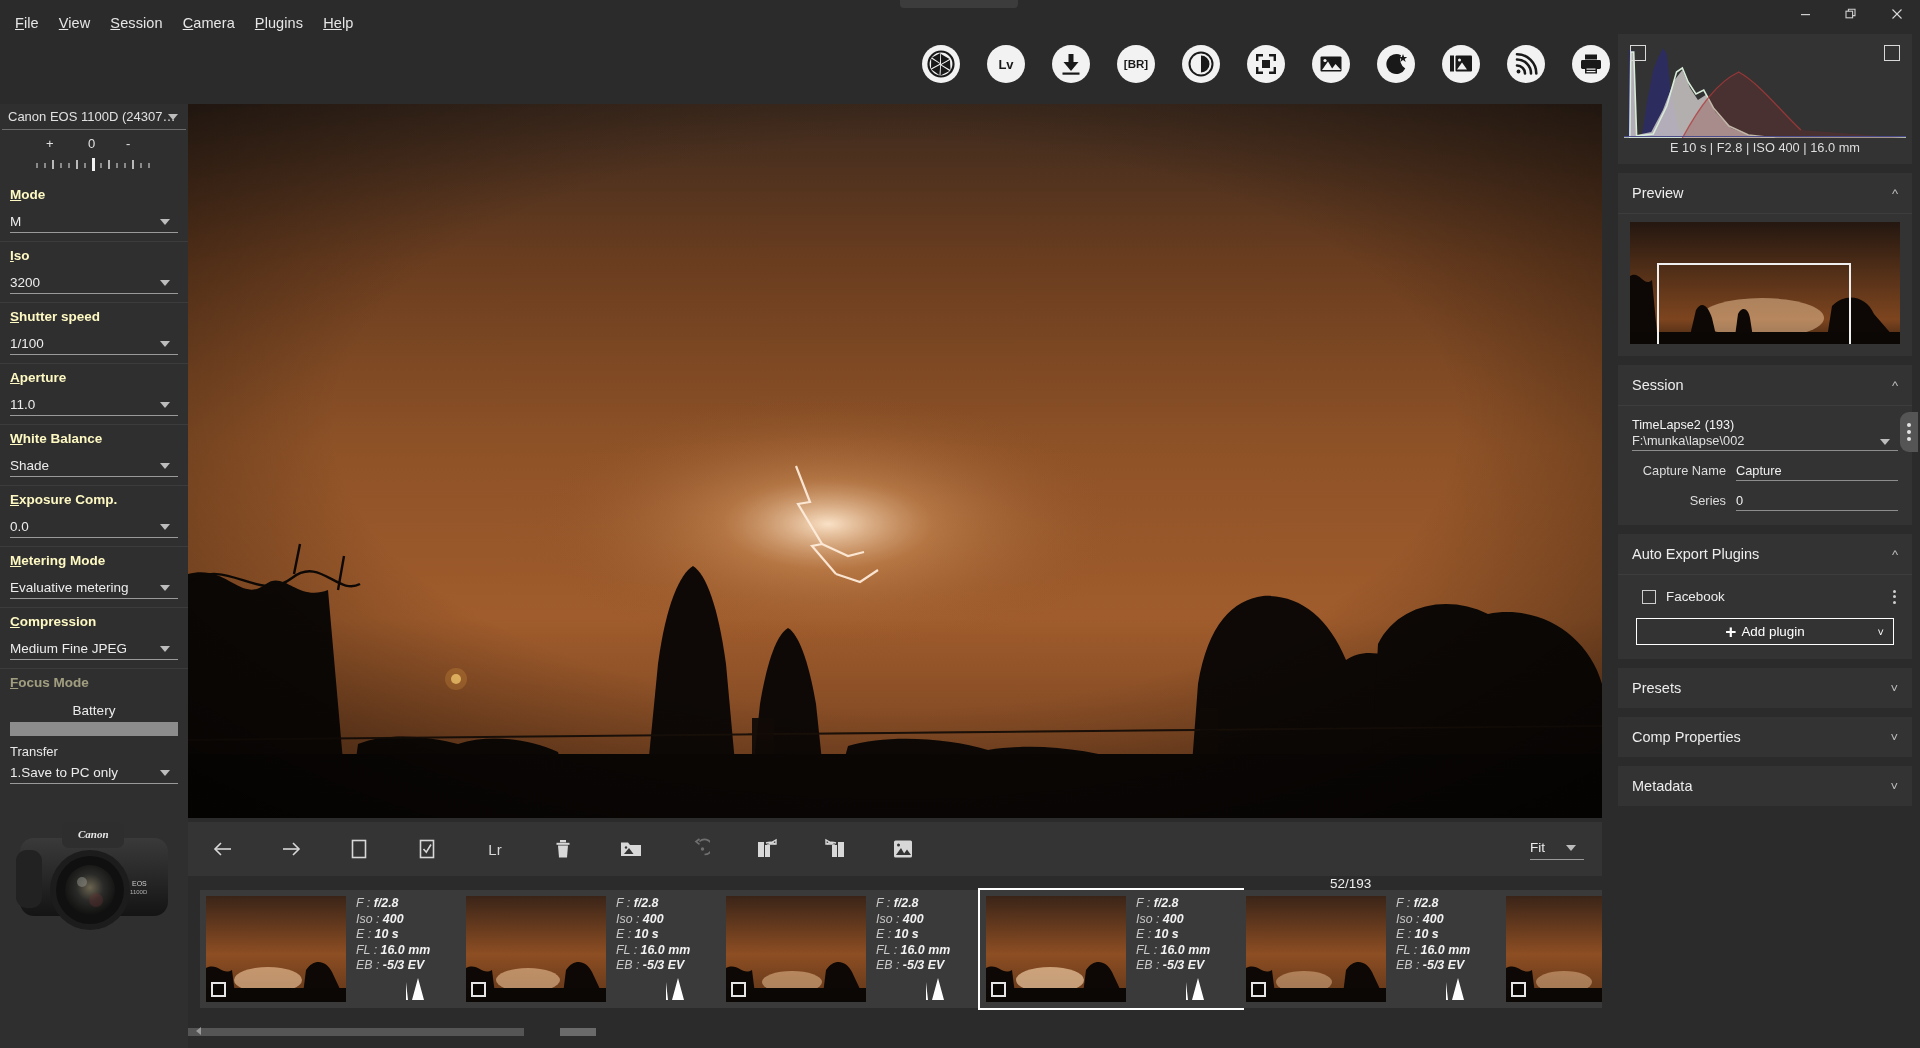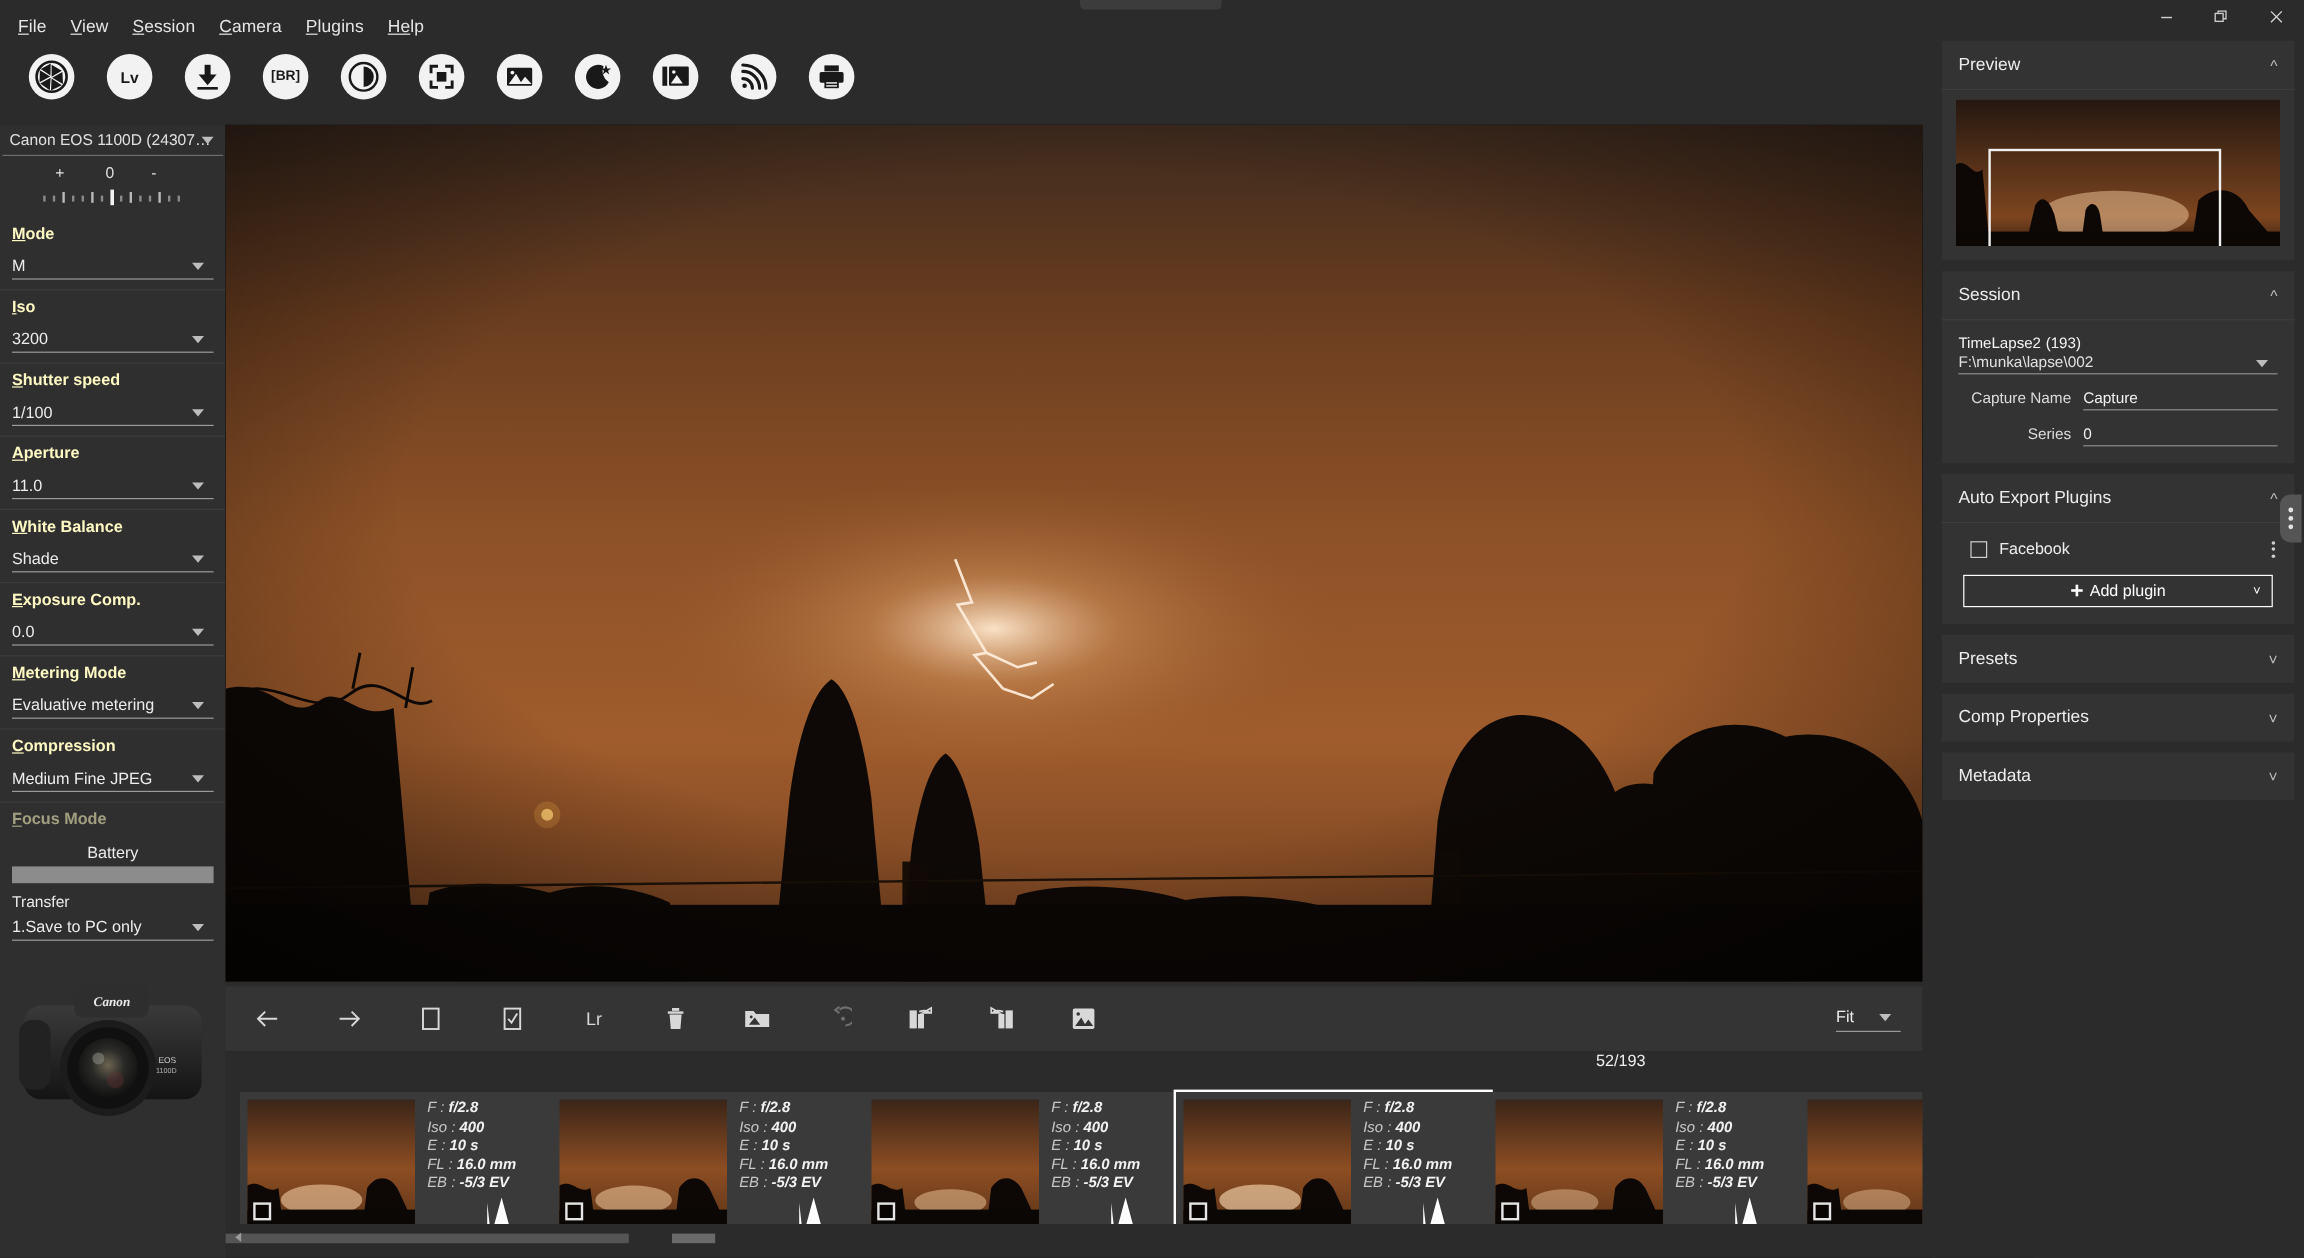--- a/index.html
+++ b/index.html
@@ -29,21 +29,21 @@
     position:absolute; left:0; top:10px; height:26px;
     display:flex; align-items:center; padding-left:6px; gap:2px;
   }
   #menubar .mi{
     padding:3px 9px; font-size:14.5px; color:#e6e6e6; letter-spacing:.1px;
   }
   #menubar .mi u{ text-decoration:underline; }
   
   #toolbar{
     position:absolute; left:0; top:42px; width:1610px; height:44px;
-    display:flex; align-items:center; gap:27px; padding-left:24px;
+    display:flex; align-items:center; gap:27px; padding-left:8px;justify-content:flex-end;
   }
   .tbtn{
     width:38px; height:38px; border-radius:50%;
     background:#f2f2f2; color:#191919;
     display:flex; align-items:center; justify-content:center;
     font-size:12px; font-weight:bold; position:relative;
   }
   .tbtn svg{ display:block; }
   
   #leftpanel{
@@ -111,21 +111,21 @@
   
   #filmstrip{
     position:absolute; left:188px; top:876px; width:1414px; height:144px;
     background:#2b2b2b; overflow:hidden;
   }
   #counter{
     position:absolute; left:1330px; top:876px; font-size:13.5px; color:#eee; z-index:5;
   }
   .cell{
     position:absolute; top:14px; width:262px; height:118px;
-    background:#3a3a3a; display:flex; padding:6px;margin-top:20px;
+    background:#3a3a3a; display:flex; padding:6px;
   }
   .cell.sel{ outline:2px solid #ffffff; }
   .cthumb{ width:140px; height:106px; position:relative; overflow:hidden;}
   .cbox{
     position:absolute; left:5px; bottom:5px; width:15px;height:15px;
     border:2px solid #e6e6e6; background:rgba(0,0,0,.25);
   }
   .cmeta{
     flex:1; padding-left:10px; font-size:12.4px; line-height:15.6px; color:#c8c8c8;
     font-style:italic;
@@ -720,20 +720,36 @@
     <div class="tr"></div>
   </div>
 <div id="arrowL">
   <svg width="14" height="14" viewBox="0 0 14 14" fill="#9a9a9a">
       <polygon points="9,3 4,7 9,11"></polygon>
     </svg>
 </div>
 
 <div id="rightpanel">
 
+  <div class="card" id="histcard">
+    <div id="histbox">
+      <svg width="100%" height="98" viewBox="0 0 290 98" preserveAspectRatio="none">
+        <rect width="290" height="98" fill="#333"></rect>
+        <path d="M0 98 L4 98 L5 10 L9 10 L11 96 L18 98 L24 60 L30 30 L34 20 L40 8 L44 14 L48 50 L56 90 L70 98 L290 98 Z" fill="#2b2b6e" opacity=".75"></path>
+        <path d="M0 98 L6 98 L7 12 L10 12 L13 95 L28 92 L40 70 L52 40 L60 30 L68 48 L76 60 L84 55 L94 72 L110 88 L130 96 L160 98 L290 98 Z" fill="#d8d2d2" opacity=".78"></path>
+        <path d="M0 98 L6 98 L7 12 L10 12 L13 96 L30 94 L44 66 L54 32 L60 28 L66 42 L74 54 L82 50 L92 68 L108 86 L128 95 L156 98 L290 98 Z" fill="none" stroke="#d9ecd9" stroke-width="1.6"></path>
+        <path d="M60 98 C78 66 96 42 118 32 C140 44 160 70 182 90 L290 98 Z" fill="#8a2f2f" opacity=".28"></path>
+        <path d="M60 98 C78 66 96 42 118 32 C140 44 160 70 182 90" fill="none" stroke="#b03a3a" stroke-width="1.3" opacity=".75"></path>
+        <line x1="0" y1="96.5" x2="290" y2="96.5" stroke="#4a4a8a" stroke-width="1"></line>
+      </svg>
+      <div class="clipbox" style="left:6px; top:5px;"></div>
+      <div class="clipbox" style="right:6px; top:5px;"></div>
+    </div>
+    <div id="histlabel">E 10 s | F2.8 | ISO 400 | 16.0 mm</div>
+  </div>
 
   <div class="card">
     <div class="secthead">
       <span>Preview</span>
       <span class="chev">^</span>
     </div>
     <div class="sectbody" style="padding:8px 12px 12px 12px;">
       <div id="prevbox">
         <svg width="100%" height="122" viewBox="0 0 270 122" preserveAspectRatio="none">
           <defs>

